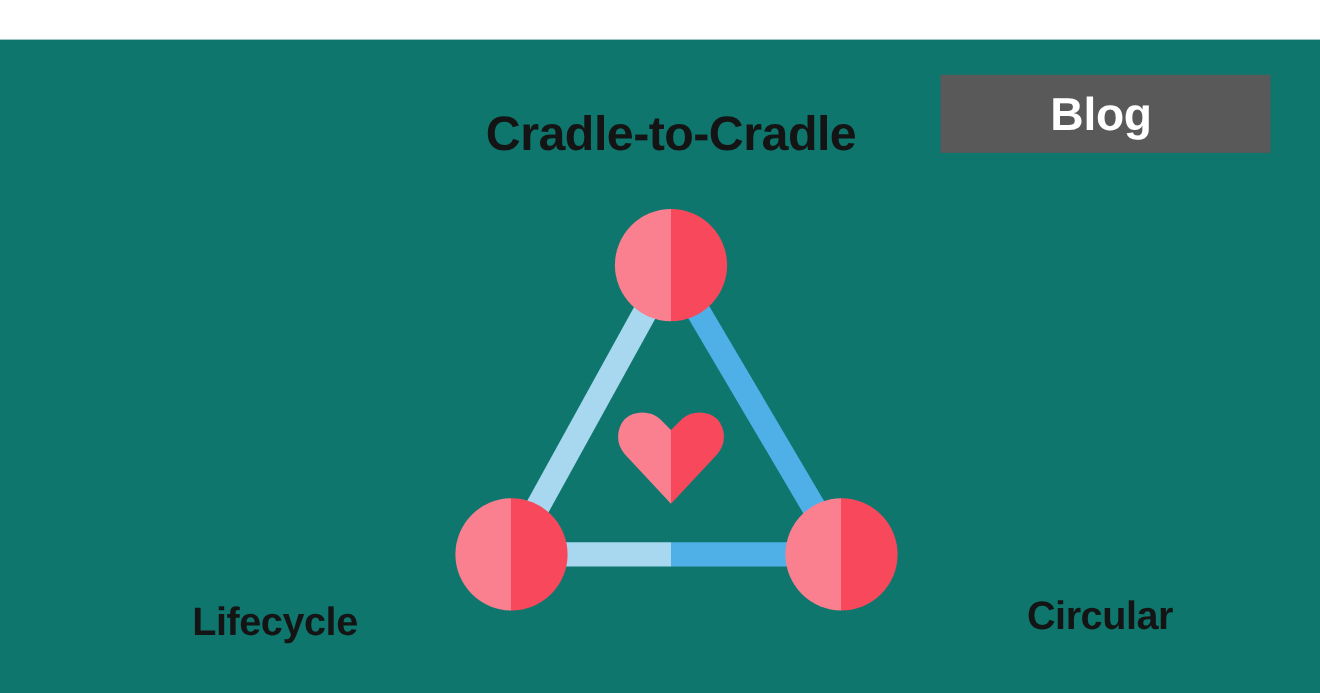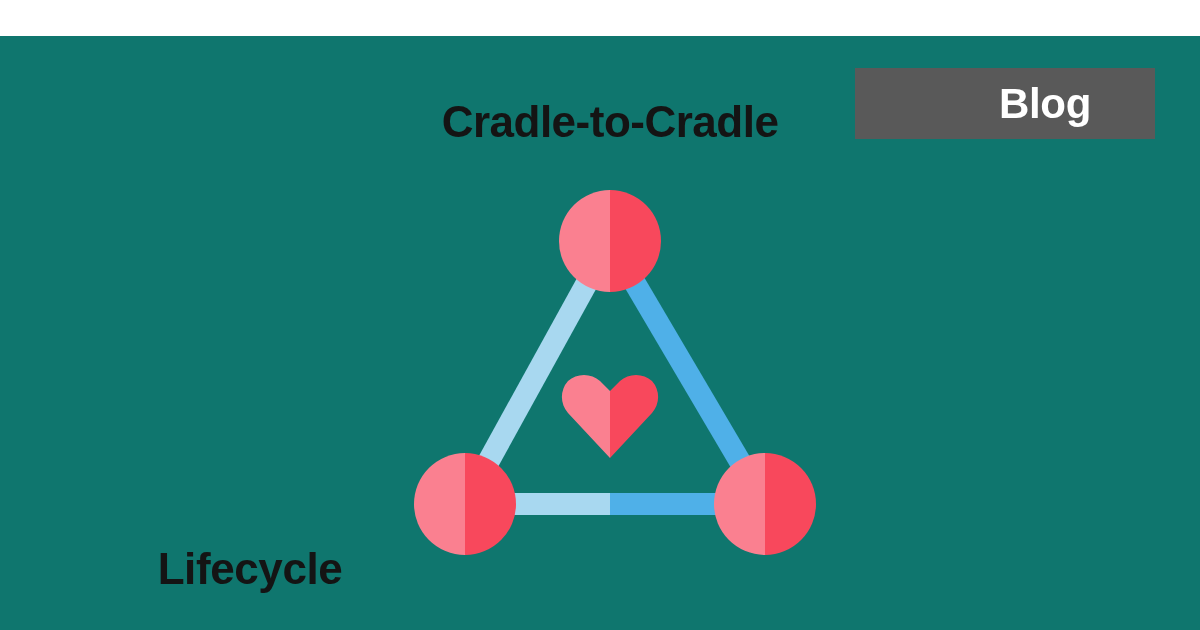--- a/index.html
+++ b/index.html
@@ -42,21 +42,21 @@
     position: absolute;
     left: 855px;
     top: 32px;
     width: 300px;
     height: 71px;
     background: #595959;
     display: flex;
     align-items: center;
     justify-content: flex-end;
     box-sizing: border-box;
-    padding-right: 64px;
+    padding-right: 108px;
   }
   .badge-label {
     color: #ffffff;
     font-size: 42px;
     font-weight: 700;
     letter-spacing: -0.3px;
     line-height: 1;
   }
 
   
@@ -64,21 +64,21 @@
     position: absolute;
     left: 0px;
     top: 0px;
     width: 1200px;
     height: 630px;
   }
 
   
   .corner-label {
     position: absolute;
-    font-size: 44px;
+    font-size: 36px;
     font-weight: 700;
     color: #141414;
     line-height: 1.14;
     letter-spacing: -0.4px;
     text-align: center;
   }
   .corner-label .line { display: block; }
 
   .label-left {
     left: 75px;
@@ -143,15 +143,16 @@
                A 24 24 0 0 1 652 377
                Z" fill="url(#heartSplit)"></path>
     </g>
   </svg>
 
   <div class="corner-label label-left">
     <span class="line">Lifecycle</span>
   </div>
 
   <div class="corner-label label-right">
+    <span class="line">Circular</span>
   </div>
 
 </div>
 
 </body></html>

